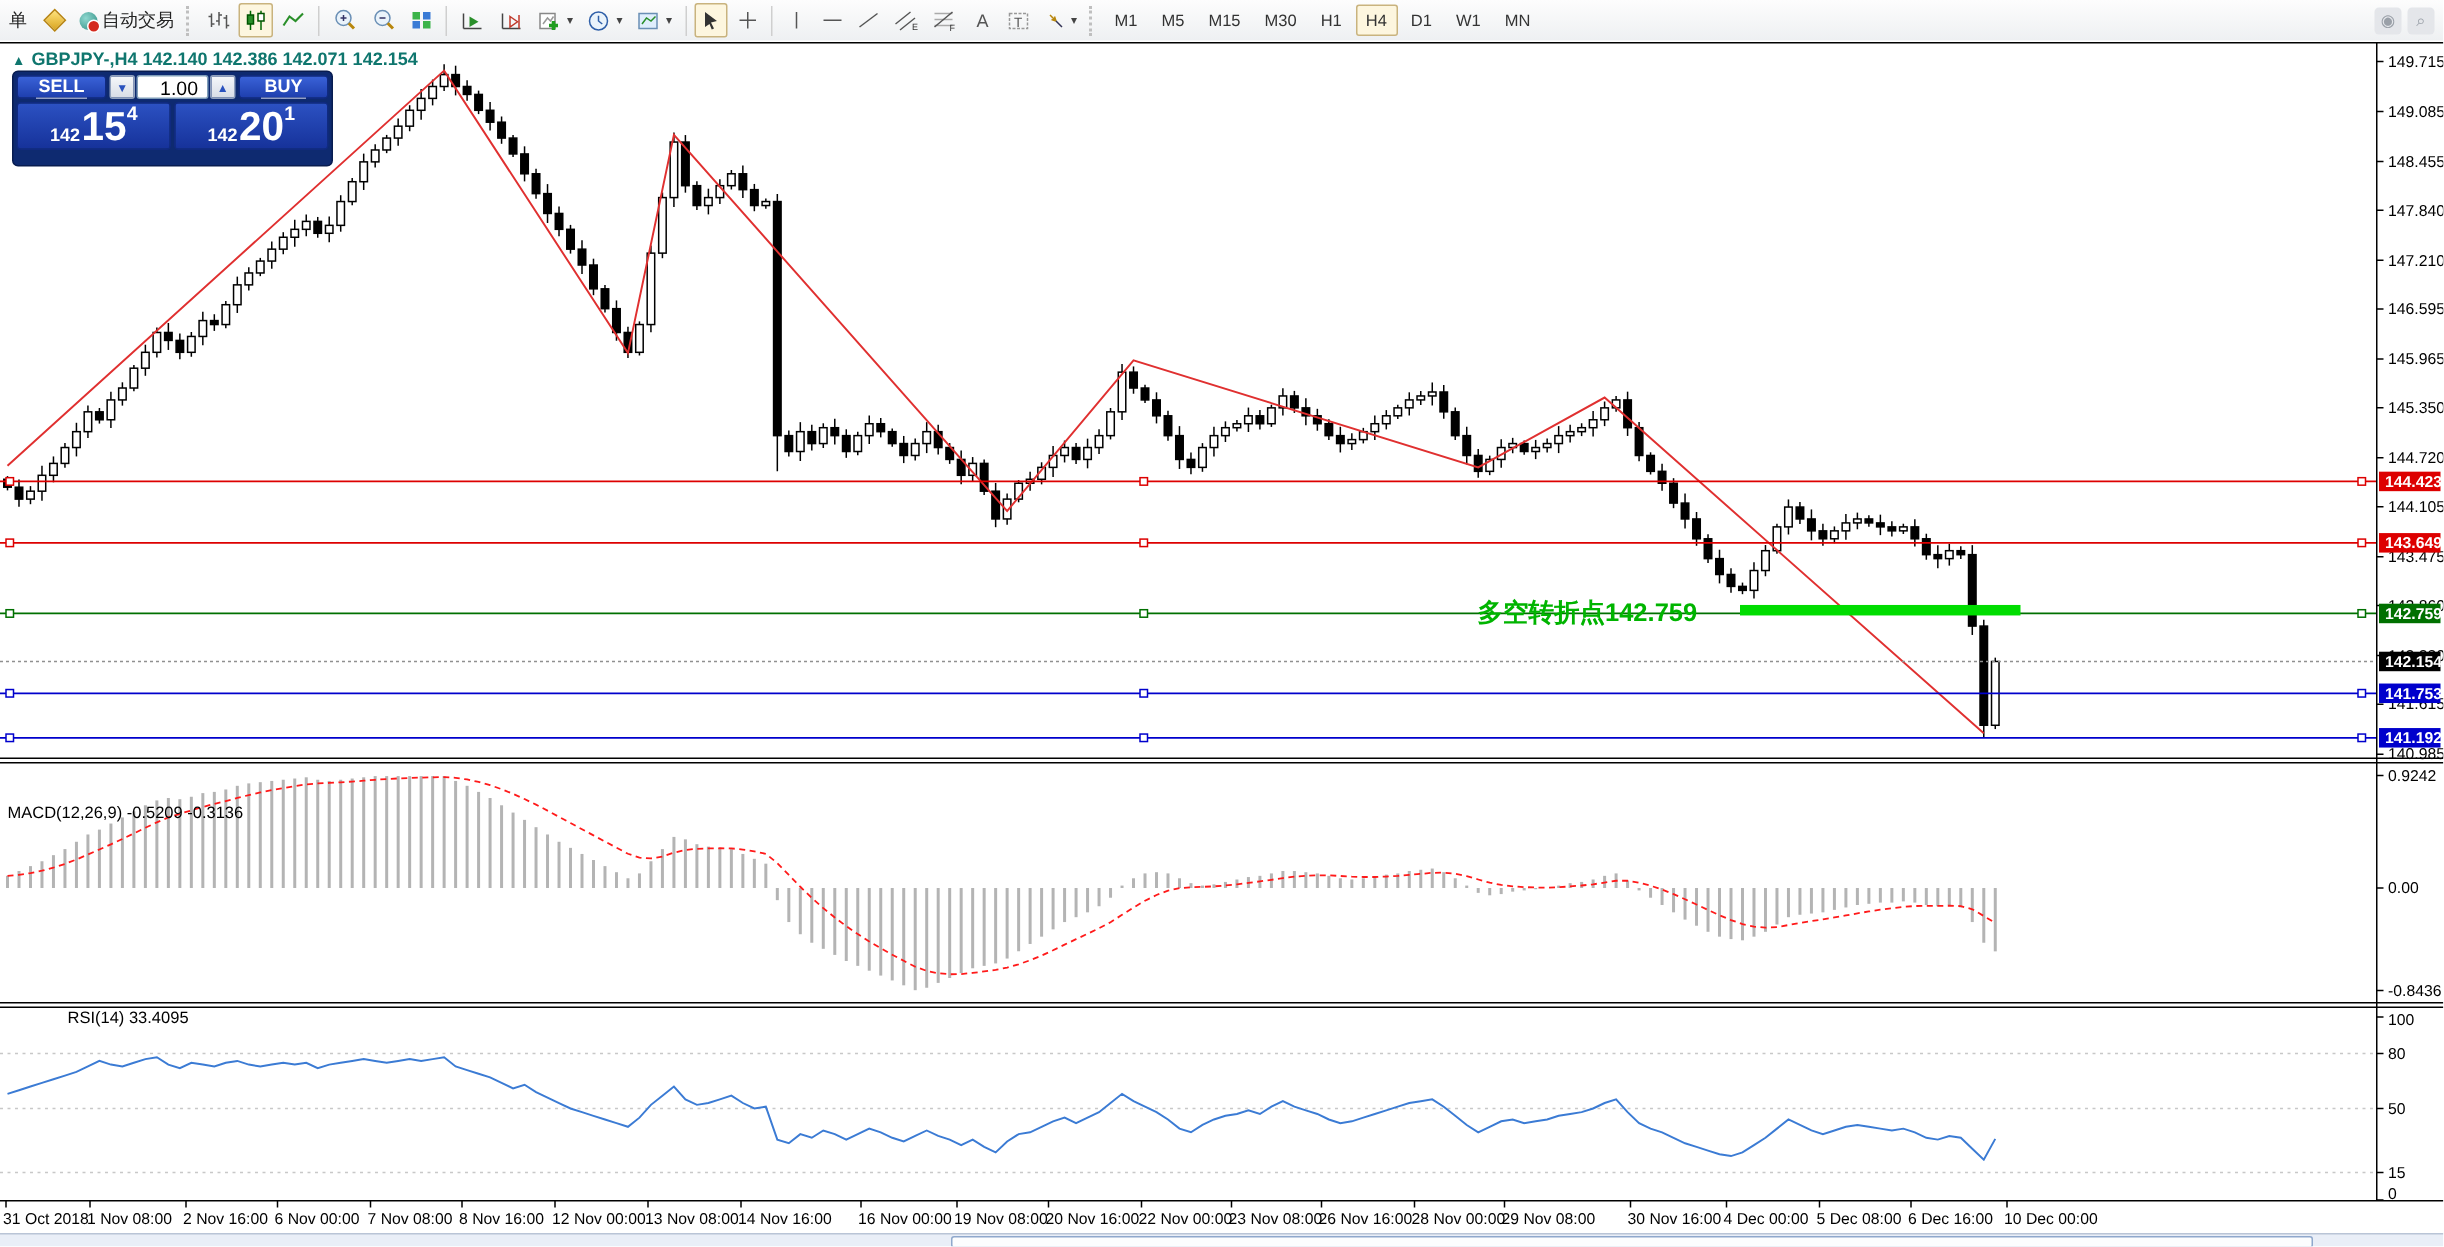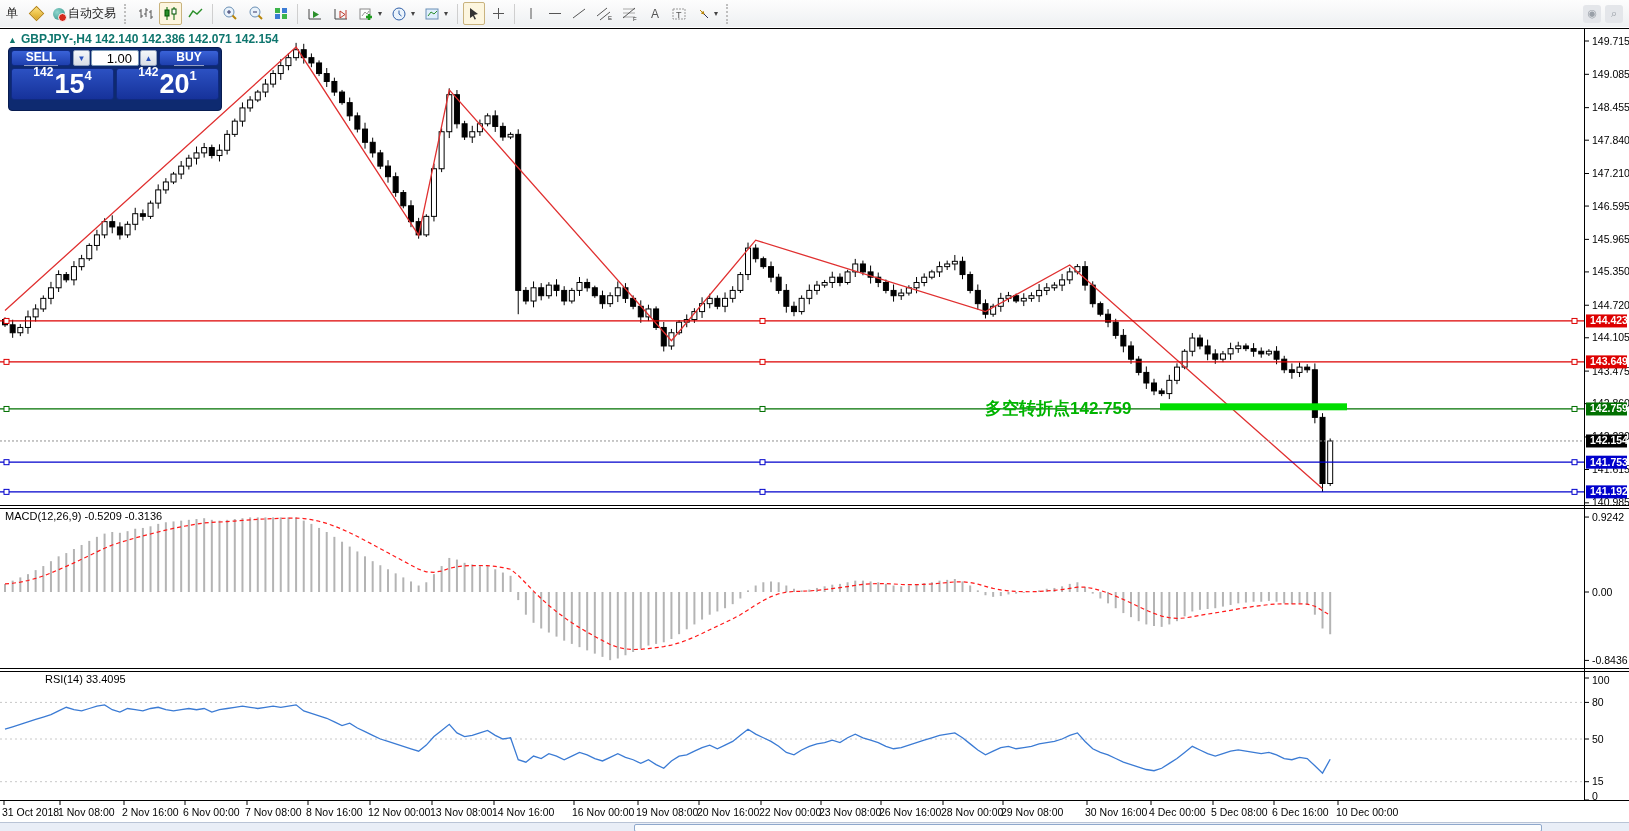--- a/index.html
+++ b/index.html
@@ -18,39 +18,39 @@
   .diamond{width:9px;height:9px;background:linear-gradient(135deg,#ffe27a,#d9a520);transform:rotate(45deg);display:inline-block;border:1px solid #b78410;}
   .at-ic{width:12px;height:12px;border-radius:50%;background:radial-gradient(circle at 35% 35%,#8fd7cf,#2b8b80);display:inline-block;position:relative;}
   .at-ic::after{content:"";position:absolute;right:-2px;bottom:-2px;width:7px;height:7px;border-radius:50%;background:#d42a1e;border:1px solid #fff;}
   .tf{height:21px;min-width:26px;border:1px solid transparent;border-radius:2px;background:transparent;
       font:11px "Liberation Sans",sans-serif;color:#333;margin:0 1px;}
   .tf.active{background:#fdf6df;border-color:#c9b37e;}
   .mut{width:18px;height:18px;border-radius:3px;background:#e4e6ea;display:inline-flex;align-items:center;justify-content:center;color:#9aa0a8;font-size:11px;margin-left:4px;}
   
   #symbol-label{position:absolute;left:8px;top:32px;font:bold 12px "Liberation Sans",sans-serif;color:#0f766e;z-index:4;}
   #symbol-label .tri{font-size:9px;margin-right:4px;}
-  #macd-label{position:absolute;left:5px;top:510px;font:11px "Liberation Sans",sans-serif;color:#000;z-index:4;}
+  #macd-label{position:absolute;left:5px;top:536px;font:11px "Liberation Sans",sans-serif;color:#000;z-index:4;}
   #rsi-label{position:absolute;left:5px;top:673px;font:11px "Liberation Sans",sans-serif;color:#000;z-index:4;margin-left:40px;}
   #annotation{position:absolute;left:985px;top:397px;font:bold 17px "Liberation Sans",sans-serif;color:#00b400;z-index:4;}
   
   #trade-panel{position:absolute;left:8px;top:47px;width:214px;height:64px;z-index:6;
     background:#0e2a70;border:1px solid #081c50;border-radius:4px;padding:2px;box-sizing:border-box;}
   #tp-row1{display:flex;height:16px;gap:2px;}
   .tp-btn{flex:0 0 58px;background:linear-gradient(#3a62d8,#1e3fae);color:#fff;border:1px solid #11occ;border:1px solid #102a80;
     border-radius:3px;font:bold 12px "Liberation Sans",sans-serif;display:flex;align-items:center;justify-content:center;}
   .tp-btn span{border-bottom:1px solid rgba(255,255,255,.55);padding:0 2px 1px;}
   #tp-spin{flex:1;display:flex;align-items:stretch;gap:1px;}
   .spin-btn{width:15px;background:linear-gradient(#f5f7fa,#d8dde6);border:1px solid #8fa0bd;border-radius:2px;
     color:#2a52be;font-size:8px;display:flex;align-items:center;justify-content:center;}
   #volume-field{flex:1;background:#fff;border:1px solid #7f9db9;border-radius:2px;
     font:13px "Liberation Sans",sans-serif;color:#000;text-align:center;padding:0 6px 0 0;display:flex;align-items:center;justify-content:flex-end;}
   #tp-row2{display:flex;height:32px;gap:2px;margin-top:2px;}
   .tp-price{flex:1;background:linear-gradient(#2c51c2,#16329a);border:1px solid #102a80;border-radius:3px;
     color:#fff;display:flex;align-items:flex-end;justify-content:center;padding-bottom:2px;}
-  .tp-price .sm{font:bold 12px "Liberation Sans",sans-serif;margin:0 1px 18px 0;}
+  .tp-price .sm{font:bold 12px "Liberation Sans",sans-serif;margin:0 1px 0 0;}
   .tp-price .big{font:bold 27px/26px "Liberation Sans",sans-serif;}
   .tp-price .sup{font:bold 13px "Liberation Sans",sans-serif;vertical-align:top;margin-top:0;align-self:flex-start;margin-top:-1px;}
   
   #bottom-strip{position:absolute;left:0;top:822px;width:1629px;height:9px;background:#e9eef7;border-top:1px solid #b9c4d6;z-index:5;}
   #scroll-thumb{position:absolute;left:634px;top:1px;width:906px;height:6px;background:#fcfdfe;border:1px solid #8fa8cc;border-radius:2px;}
   svg text{font-family:"Liberation Sans",sans-serif;}
 </style>
 </head>
 <body>
 <div id="app">
@@ -199,20 +199,21 @@
         </svg>
     </button>
     <button class="tb">
       <svg width="13" height="13">
           <path d="M3 3l4 4M7 7l-1-3M7 7l-3-1" stroke="#b8860b" fill="none"></path>
           <path d="M11 11L7 7" stroke="#335"></path>
         </svg>
       <span class="dd">▾</span>
     </button>
     <span class="grip"></span>
+    <span id="tf-group"><button class="tf">M1</button><button class="tf">M5</button><button class="tf">M15</button><button class="tf">M30</button><button class="tf">H1</button><button class="tf active">H4</button><button class="tf">D1</button><button class="tf">W1</button><button class="tf">MN</button></span>
     <span style="flex:1"></span>
     <span class="mut">◉</span>
     <span class="mut">⌕</span>
     <span style="width:6px"></span>
   </div>
 
   <div id="chart-host">
       <svg width="1629" height="831" style="position: absolute; left: 0px; top: 0px; z-index: 1;">
         <line x1="0" y1="28.5" x2="1629" y2="28.5" stroke="#000"></line>
         <line x1="1584.5" y1="28" x2="1584.5" y2="800" stroke="#000"></line>

